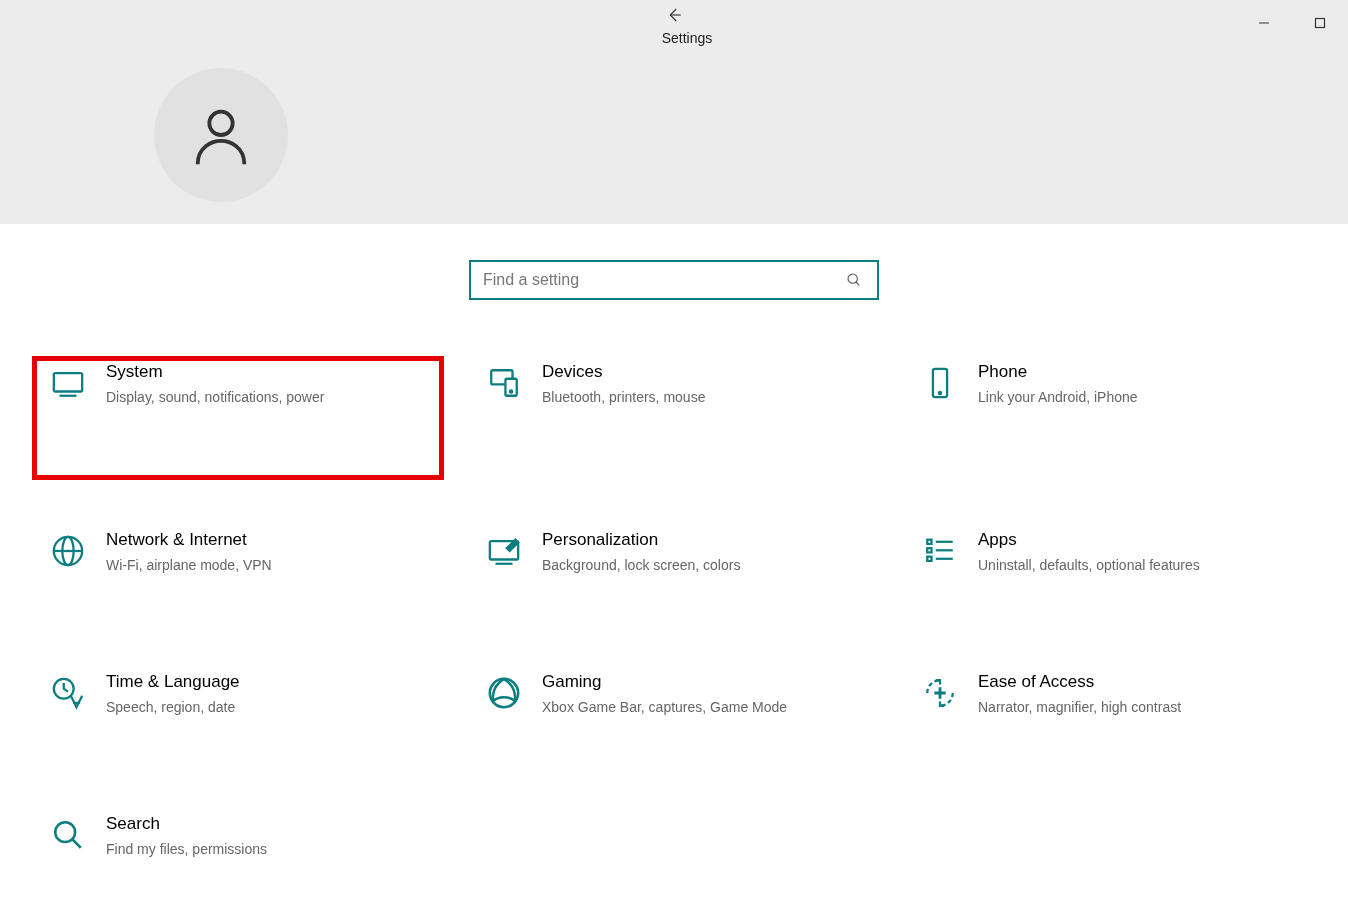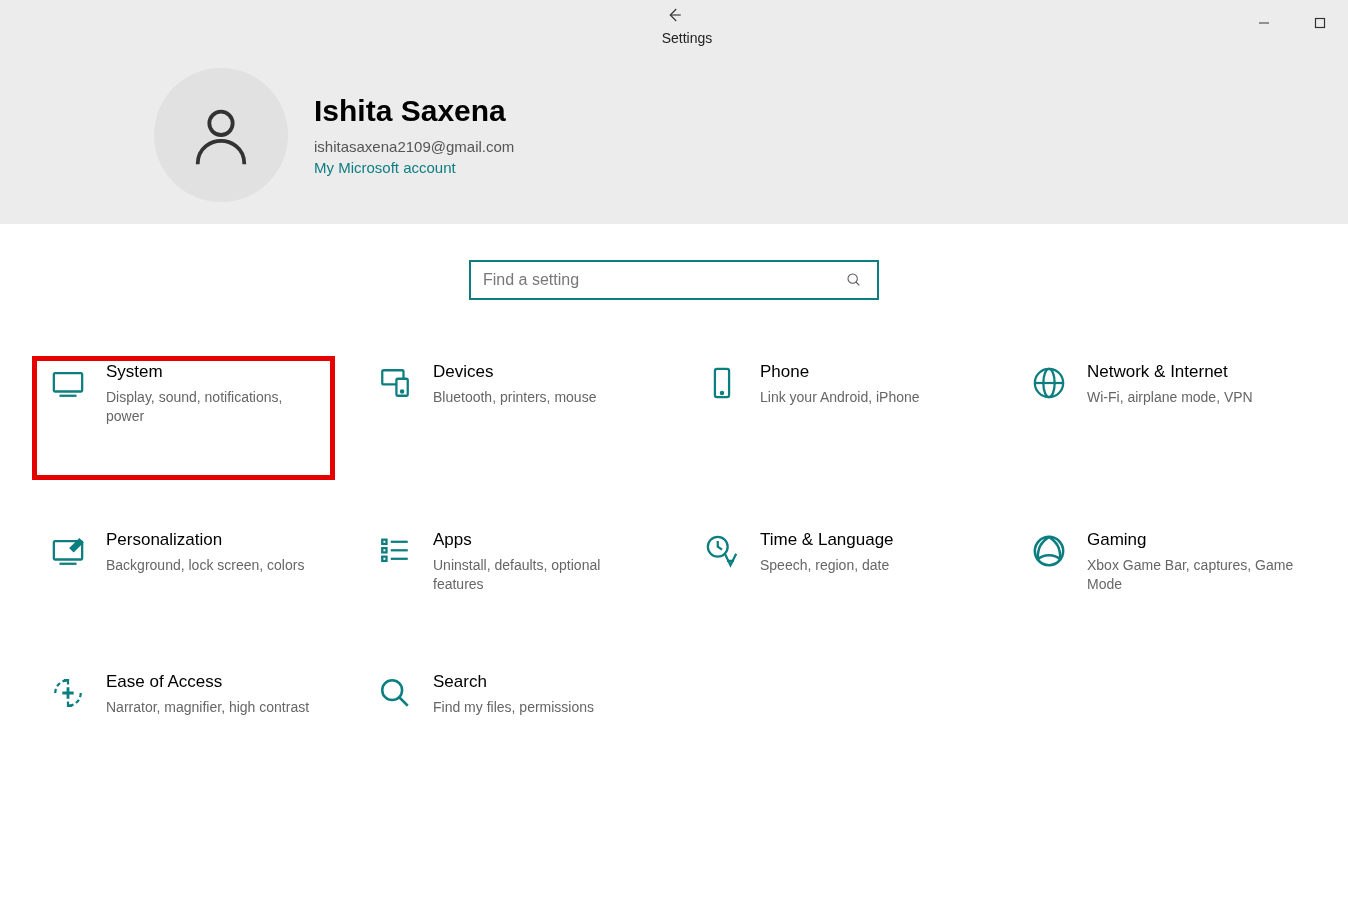--- a/index.html
+++ b/index.html
@@ -107,21 +107,21 @@
     .search-input::placeholder { color: #777; }
     .search-icon-wrap {
       width: 22px;
       display: flex;
       align-items: center;
       justify-content: center;
     }
     .grid {
       padding: 58px 34px 0 34px;
       display: grid;
-      grid-template-columns: repeat(4, 1fr);
+      grid-template-columns: repeat(3, 1fr);
       column-gap: 28px;
       row-gap: 48px;
     }
     .tile {
       display: flex;
       cursor: pointer;
       padding: 4px 6px 4px 10px;
       min-height: 94px;
     }
     .tile.highlight {
@@ -176,25 +176,20 @@
     </div>
   </div>
 </div>
 
 <div class="account-band">
   <div class="avatar">
     <svg width="70" height="70" viewBox="0 0 24 24" fill="none" stroke="#333" stroke-width="1.3">
       <circle cx="12" cy="8" r="4"></circle>
       <path d="M4 22 C4 16 9 14 12 14 C15 14 20 16 20 22"></path>
     </svg>
-  </div>
-  <div class="account-text">
-    <div class="account-name">Ishita Saxena</div>
-    <div class="account-email">ishitasaxena2109@gmail.com</div>
-    <div class="account-link">My Microsoft account</div>
   </div>
 </div>
 
 <div class="search-wrap">
   <div class="search-box">
     <input class="search-input" type="text" placeholder="Find a setting" style="">
     <div class="search-icon-wrap">
       <svg width="16" height="16" viewBox="0 0 24 24" fill="none" stroke="#555" stroke-width="1.6">
         <circle cx="10" cy="10" r="7"></circle>
         <path d="M20 20 L15 15"></path>

